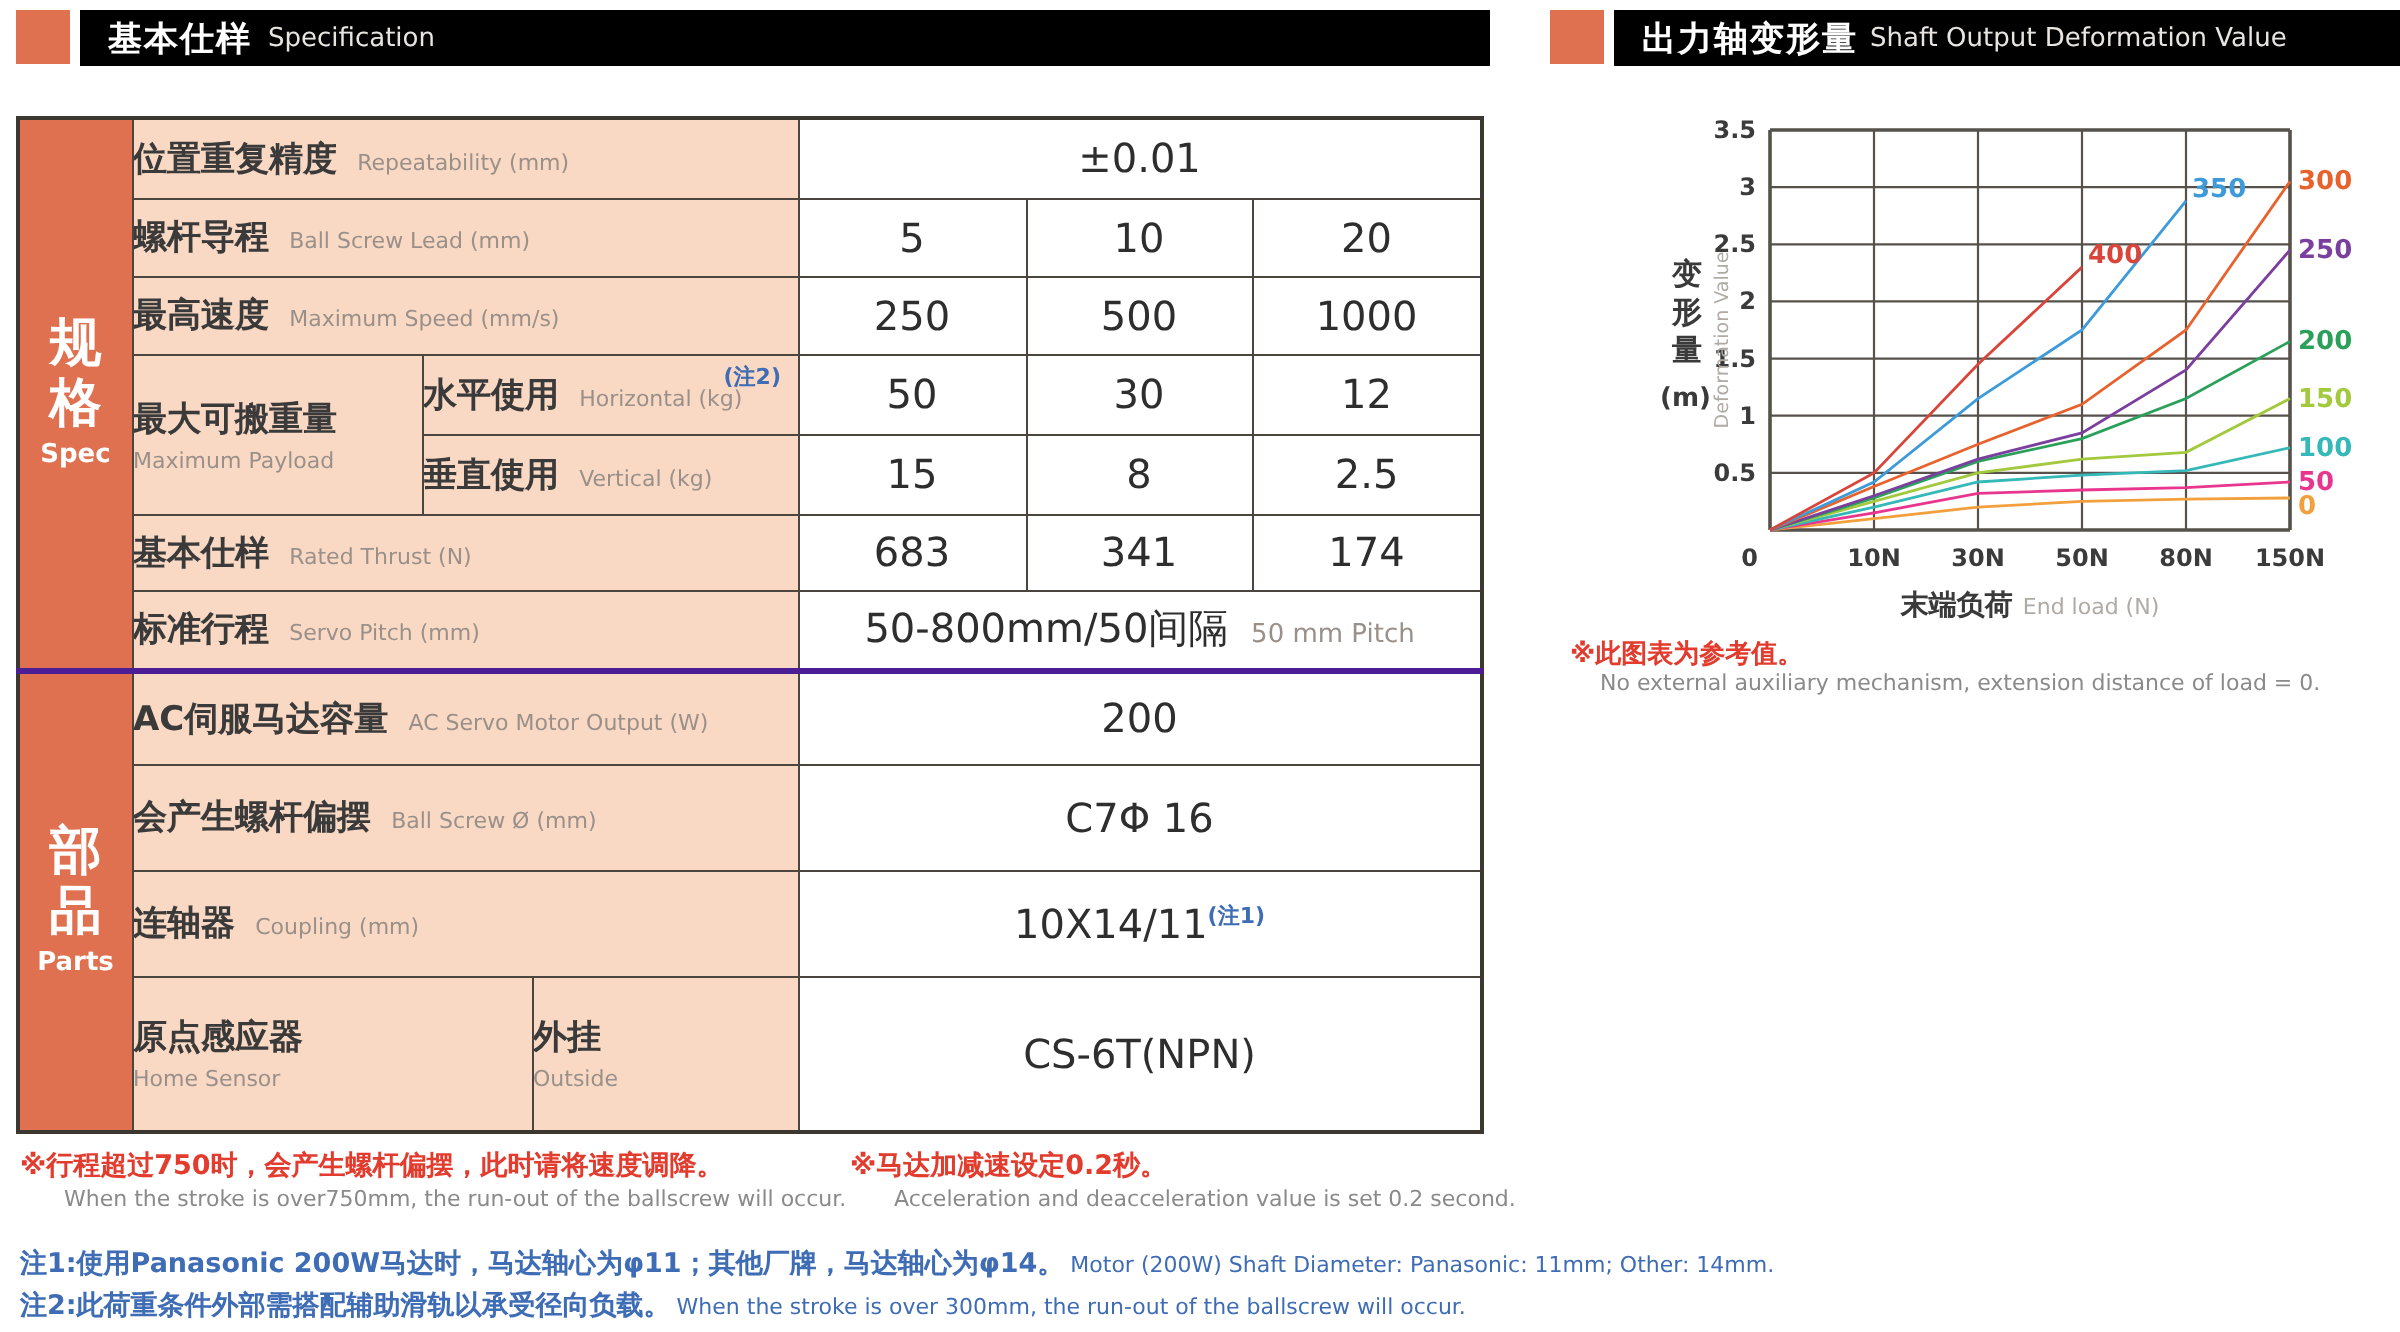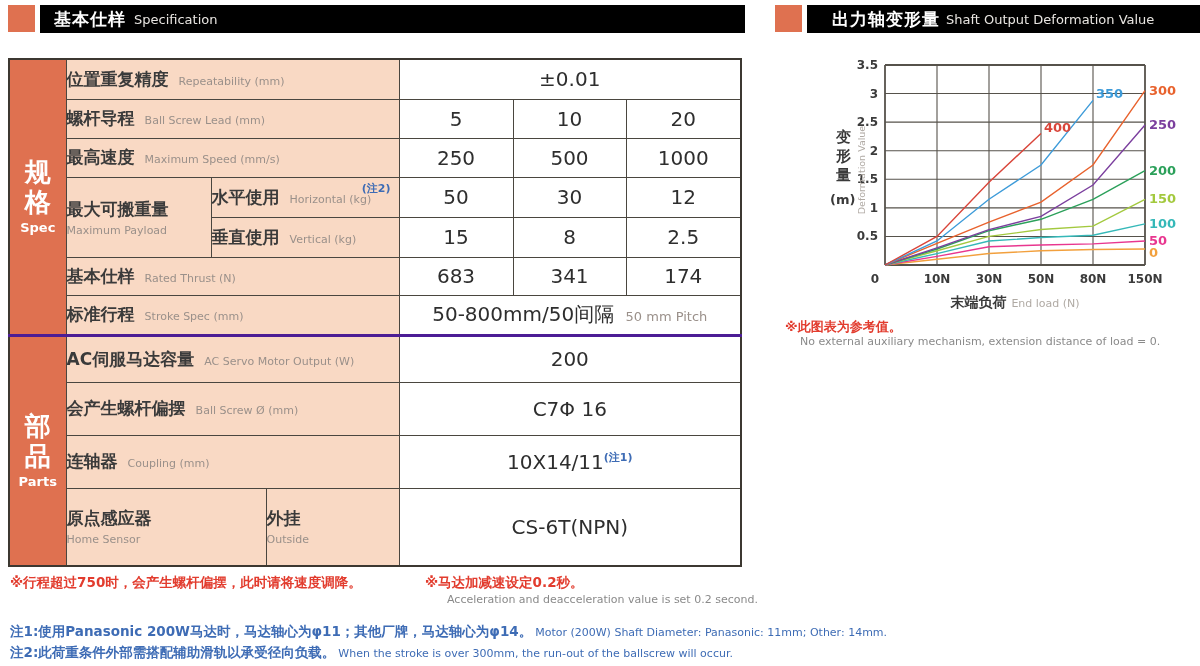--- a/index.html
+++ b/index.html
@@ -56,21 +56,21 @@
 </head>
 <body>
 
 <div class="accent-sq" style="left:8px;top:5px;"></div>
 <div class="hdr-bar" style="left:40px;top:5px;width:705px;">
   <span class="hdr-zh">基本仕样</span>
   <span class="hdr-en">Specification</span>
 </div>
 
 <div class="accent-sq" style="left:775px;top:5px;"></div>
-<div class="hdr-bar" style="left:807px;top:5px;width:393px;padding-left:25px;">
+<div class="hdr-bar" style="left:807px;top:5px;width:393px;padding-left:14px;">
   <span class="hdr-zh">出力轴变形量</span>
   <span class="hdr-en" style="margin-left:6px;">Shaft Output Deformation Value</span>
 </div>
 
 <table class="spec">
   <colgroup>
     <col style="width:57px">
       <col style="width:145px">
       <col style="width:55px">
       <col style="width:133px">
@@ -136,21 +136,21 @@
       <span class="zh">基本仕样</span>
       <span class="en">Rated Thrust (N)</span>
     </td>
     <td class="val">683</td>
     <td class="val">341</td>
     <td class="val">174</td>
   </tr>
   <tr style="height:40px">
     <td class="lbl" colspan="3">
       <span class="zh">标准行程</span>
-      <span class="en">Stroke Spec (mm)</span>
+      <span class="en">Servo Pitch (mm)</span>
     </td>
     <td class="val" colspan="3">
       <span>50-800mm/50间隔</span>
       <span class="unit-en">50 mm Pitch</span>
     </td>
   </tr>
   <tr class="sec-div" style="height:47px">
     <th class="orange" rowspan="4">
       <span class="vchars">部品</span>
       <span class="vsub">Parts</span>
@@ -186,20 +186,21 @@
       <span class="zh">外挂</span>
       <span class="en">Outside</span>
     </td>
     <td class="val" colspan="3">CS-6T(NPN)</td>
   </tr>
 </tbody>
   </table>
 
 <div class="fn" style="left:10px;top:574px;">
   <div class="fn-red">※行程超过750时，会产生螺杆偏摆，此时请将速度调降。</div>
+  <div class="fn-gray">When the stroke is over750mm, the run-out of the ballscrew will occur.</div>
 </div>
 <div class="fn" style="left:425px;top:574px;">
   <div class="fn-red">※马达加减速设定0.2秒。</div>
   <div class="fn-gray">Acceleration and deacceleration value is set 0.2 second.</div>
 </div>
 <div class="fn" style="left:10px;top:621px;">
   <span class="fn-blue-zh">注1:使用Panasonic 200W马达时，马达轴心为φ11；其他厂牌，马达轴心为φ14。</span><span class="fn-blue-en">Motor (200W) Shaft Diameter: Panasonic: 11mm; Other: 14mm.</span>
 </div>
 <div class="fn" style="left:10px;top:642px;">
   <span class="fn-blue-zh">注2:此荷重条件外部需搭配辅助滑轨以承受径向负载。</span><span class="fn-blue-en">When the stroke is over 300mm, the run-out of the ballscrew will occur.</span>

